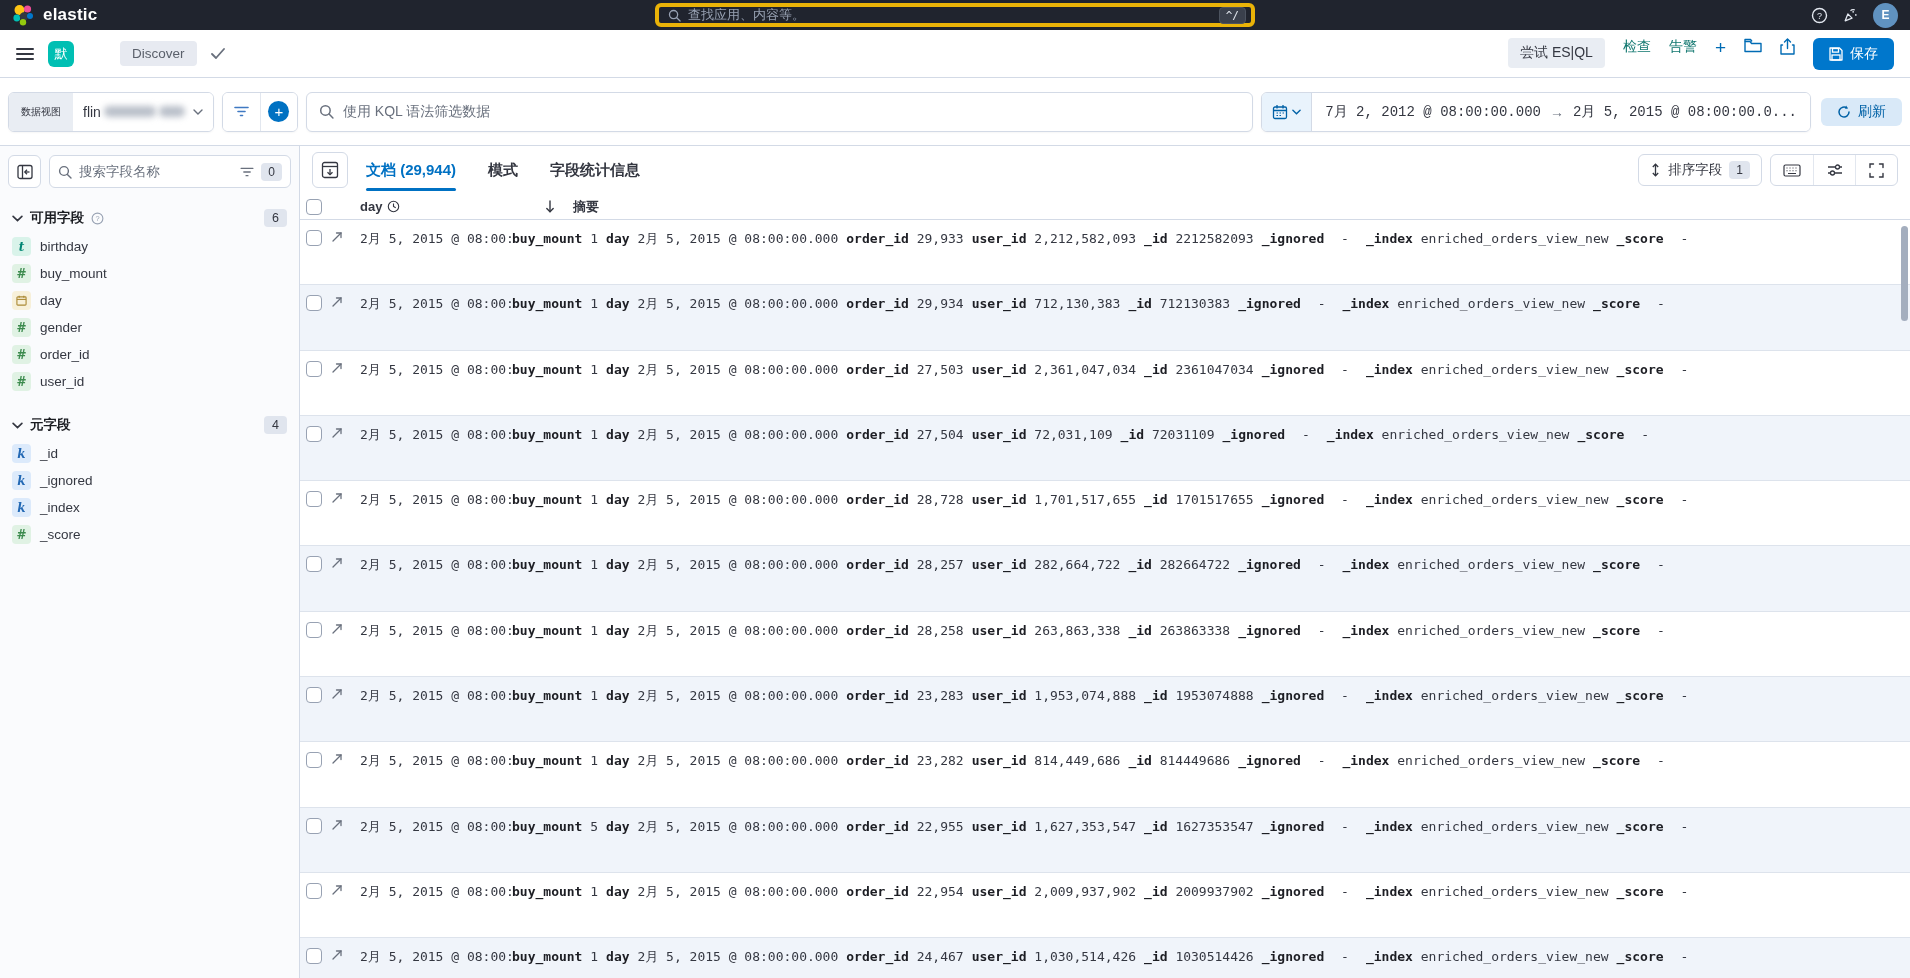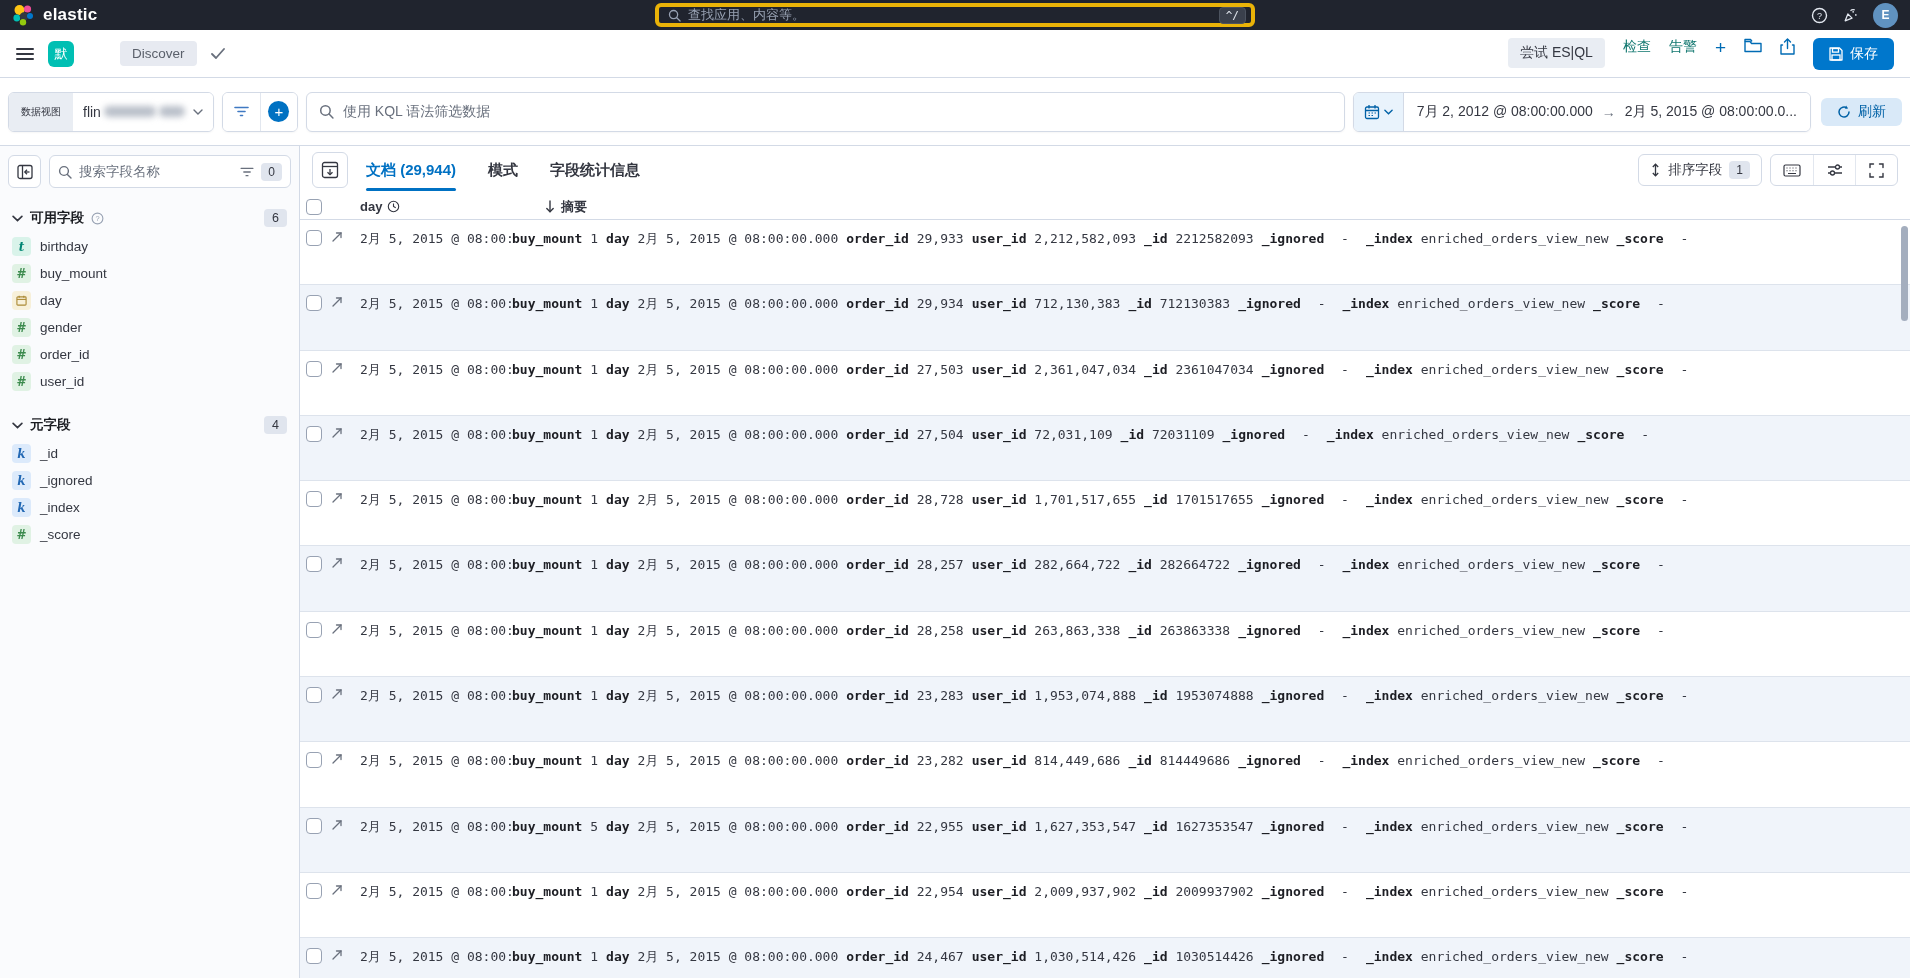--- a/index.html
+++ b/index.html
@@ -52,21 +52,21 @@
   .plus-circle { width:21px; height:21px; border-radius:50%; background:#0071c2; color:#fff; font-size:15px;
                  display:flex; align-items:center; justify-content:center; line-height:1; }
   .kql { flex:1; height:40px; border:1px solid #d3dae6; border-radius:6px; background:#fff; display:flex;
          align-items:center; gap:9px; padding:0 12px; box-shadow:0 1px 2px rgba(0,0,0,.04); cursor:text; }
   .kql .ph { color:#69707d; font-size:14px; }
   .datepicker { display:flex; height:40px; border:1px solid #d3dae6; border-radius:6px; overflow:hidden;
                 box-shadow:0 1px 2px rgba(0,0,0,.04); }
   .dp-cal { background:#e9f3fc; display:flex; align-items:center; gap:4px; padding:0 10px; cursor:pointer;
             border-right:1px solid #d3dae6; }
   .dp-dates { background:#fff; display:flex; align-items:center; gap:9px; padding:0 13px; font-size:14px; color:#343741; }
-  .dp-dates .d { cursor:pointer; white-space:nowrap; }
+  .dp-dates .d { cursor:pointer; white-space:nowrap;font-family:Liberation Mono, monospace; }
   .dp-arrow { color:#69707d; }
   .refresh-btn { margin-left:2px; height:28px; border:none; border-radius:6px; background:#d9e9f8; color:#0061a6;
                  font-size:14px; font-weight:500; display:flex; align-items:center; gap:7px; padding:0 16px; cursor:pointer; }
 
   
   .content { display:flex; height:832px; }
   .sidebar { width:300px; min-width:300px; background:#fafbfd; border-right:1px solid #d3dae6; padding:9px 8px; }
   .sb-top { display:flex; gap:8px; align-items:center; }
   .collapse-btn { width:33px; height:33px; background:#fff; border:1px solid #d3dae6; border-radius:6px;
                   display:flex; align-items:center; justify-content:center; cursor:pointer; }
@@ -100,21 +100,21 @@
               align-items:center; gap:7px; padding:0 11px; font-size:13.5px; color:#343741; cursor:pointer; }
   .ig-group { display:flex; height:32px; border:1px solid #d3dae6; border-radius:6px; overflow:hidden; background:#fff; }
   .ig-group .seg { width:42px; display:flex; align-items:center; justify-content:center; cursor:pointer; }
   .ig-group .seg + .seg { border-left:1px solid #e2e7ef; }
 
   
   .thead { display:flex; align-items:center; height:26px; border-bottom:1px solid #d3dae6; font-size:13px; font-weight:bold; }
   .c-cb { width:16px; height:16px; border:1px solid #98a2b3; border-radius:4px; background:#fff; margin-left:6px; cursor:pointer; flex:none; }
   .c-exp { width:16px; margin-left:8px; flex:none; display:flex; }
   .c-day { width:152px; margin-left:14px; flex:none; display:flex; align-items:center; gap:5px; overflow:hidden; }
-  .c-sum { flex:1; display:flex; align-items:center; gap:6px; overflow:hidden; }
+  .c-sum { flex:1; display:flex; align-items:center; gap:18px; overflow:hidden; }
   .thead .c-sum { padding-left:33px; }
   .rows {}
   .drow { display:flex; align-items:flex-start; height:65.3px; border-bottom:1px solid #dde3ec;
           padding-top:10px; font-family:"DejaVu Sans Mono","Liberation Mono",monospace; font-size:13px; }
   .drow.alt { background:#f0f4fa; }
   .drow .c-day { color:#343741; white-space:nowrap; }
   .drow .c-sum { white-space:nowrap; display:block; }
   .pair { margin-right:8px; white-space:nowrap; }
   .pair b { font-weight:bold; color:#1d1e24; }
   .pair .v { color:#343741; }

